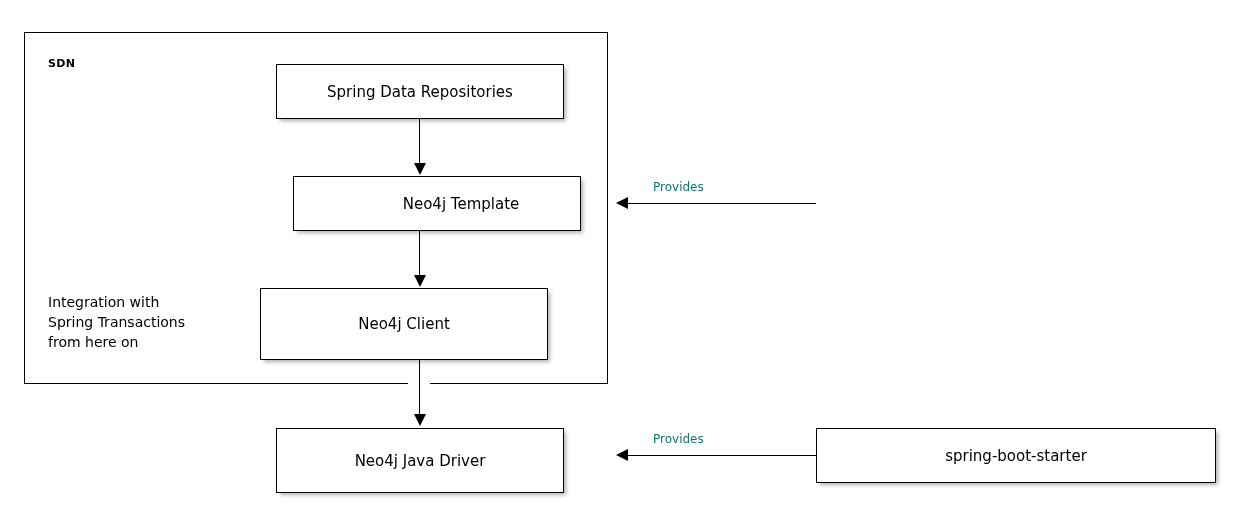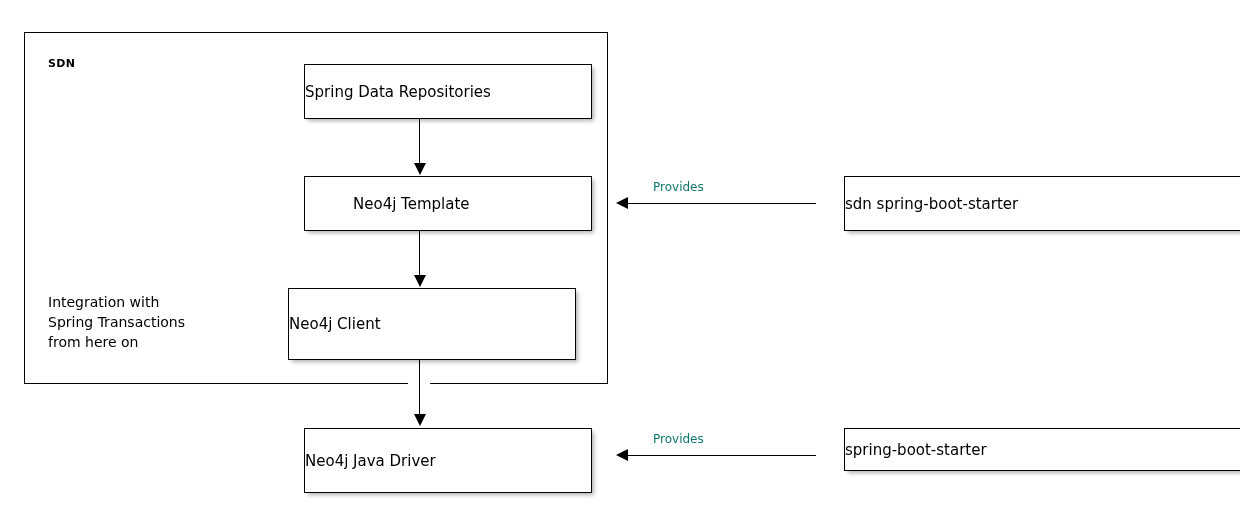--- a/index.html
+++ b/index.html
@@ -36,26 +36,26 @@
   }
 
   
   .node {
     position: absolute;
     box-sizing: border-box;
     border: 1px solid #000000;
     background: #ffffff;
     display: flex;
     align-items: center;
+    justify-content: center;
     color: #000000;
     font-size: 15px;
     box-shadow: 3px 3px 4px -1px rgba(0,0,0,0.30);
     text-align: center;
     white-space: nowrap;
-    margin-left: 28px;
   }
 
   
   .note {
     position: absolute;
     font-size: 14px;
     line-height: 20px;
     color: #000000;
     white-space: pre-line;
   }
@@ -130,33 +130,30 @@
   <div class="edge-label" style="left:653px; top:180px;">Provides</div>
 
   <div class="hline" style="left:628px; top:455px; width:188px;"></div>
   <div class="arrow-left" style="left:616px; top:449px;"></div>
   <div class="edge-label" style="left:653px; top:432px;">Provides</div>
 
   <div class="node" style="left:276px; top:64px; width:288px; height:55px;">
     <span>Spring Data Repositories</span>
   </div>
 
-  <div class="node" style="left:276px; top:176px; width:288px; height:55px;padding-left:48px;">
+  <div class="node" style="left:293px; top:176px; width:288px; height:55px;padding-left:48px;">
     <span>Neo4j Template</span>
   </div>
 
   <div class="node" style="left:260px; top:288px; width:288px; height:72px;">
     <span>Neo4j Client</span>
   </div>
 
   <div class="node" style="left:276px; top:428px; width:288px; height:65px;">
     <span>Neo4j Java Driver</span>
   </div>
 
-  <div class="node" style="left:816px; top:176px; width:400px; height:55px;">
-    <span>sdn spring-boot-starter</span>
-  </div>
 
-  <div class="node" style="left:816px; top:428px; width:400px; height:43px;">
+  <div class="node" style="left:816px; top:428px; width:400px; height:55px;">
     <span>spring-boot-starter</span>
   </div>
 
 </div>
 
 </body></html>

